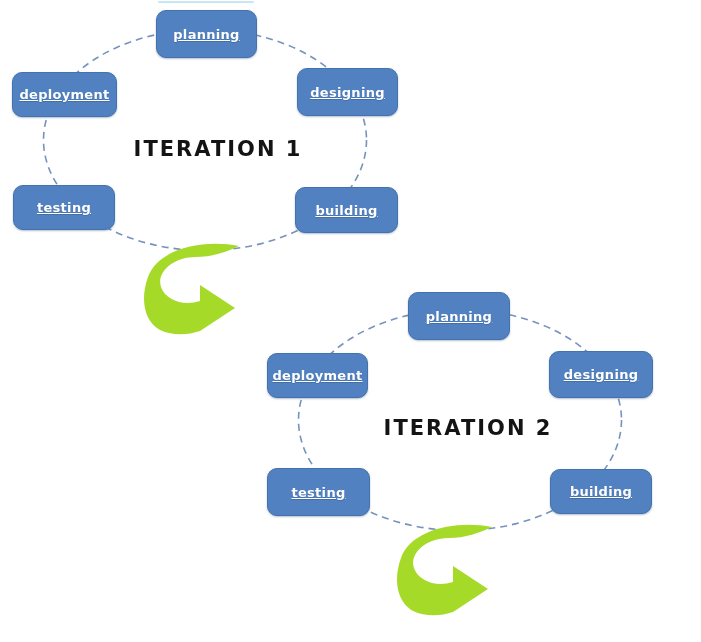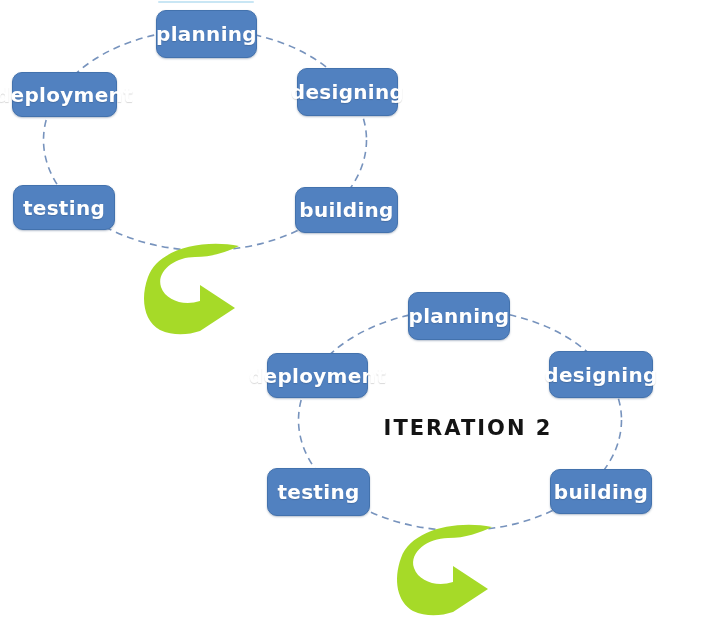--- a/index.html
+++ b/index.html
@@ -33,24 +33,25 @@
     display:flex;align-items:center;justify-content:center;
     background:var(--box-fill);
     border:1px solid var(--box-border);
     border-radius:10px;
     box-shadow:0 1px 2px rgba(40,70,110,.35);
     box-sizing:border-box;
   }
   .phase-label{
     color:var(--box-text);
     font-weight:700;
-    font-size:20px;
+    font-size:13px;
     letter-spacing:.3px;
     white-space:nowrap;
     text-shadow:0 1px 1px rgba(0,0,0,.15);
+    text-decoration:underline;
   }
   .iteration-label{
     position:absolute;z-index:2;
     margin:0;
     width:220px;line-height:26px;
     text-align:center;
     color:var(--heading-text);
     font-size:21px;font-weight:700;
     letter-spacing:2px;
     white-space:nowrap;
@@ -68,20 +69,21 @@
 
 <div id="canvas">
 
   <div class="top-line" style="left:158px;top:1px;width:96px;"></div>
 
   <section class="iteration">
     <svg class="cycle-ellipse" style="left:42px;top:28px;" width="326" height="224" viewBox="0 0 326 224">
       <ellipse cx="163" cy="112" rx="161.5" ry="110.5"></ellipse>
     </svg>
 
+    <h2 class="iteration-label" style="left:108px;top:136px;">ITERATION 1</h2>
 
     <div class="phase-box" style="left:156px;top:10px;width:101px;height:48px;">
       <span class="phase-label">planning</span>
     </div>
 
     <div class="phase-box" style="left:297px;top:68px;width:101px;height:48px;">
       <span class="phase-label">designing</span>
     </div>
 
     <div class="phase-box" style="left:295px;top:187px;width:103px;height:46px;">

